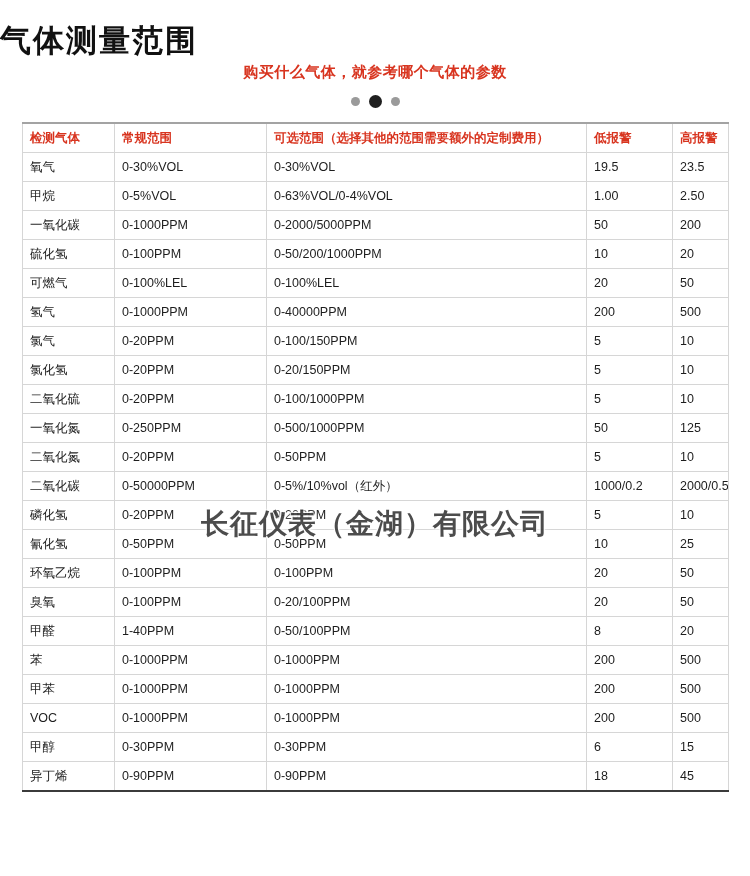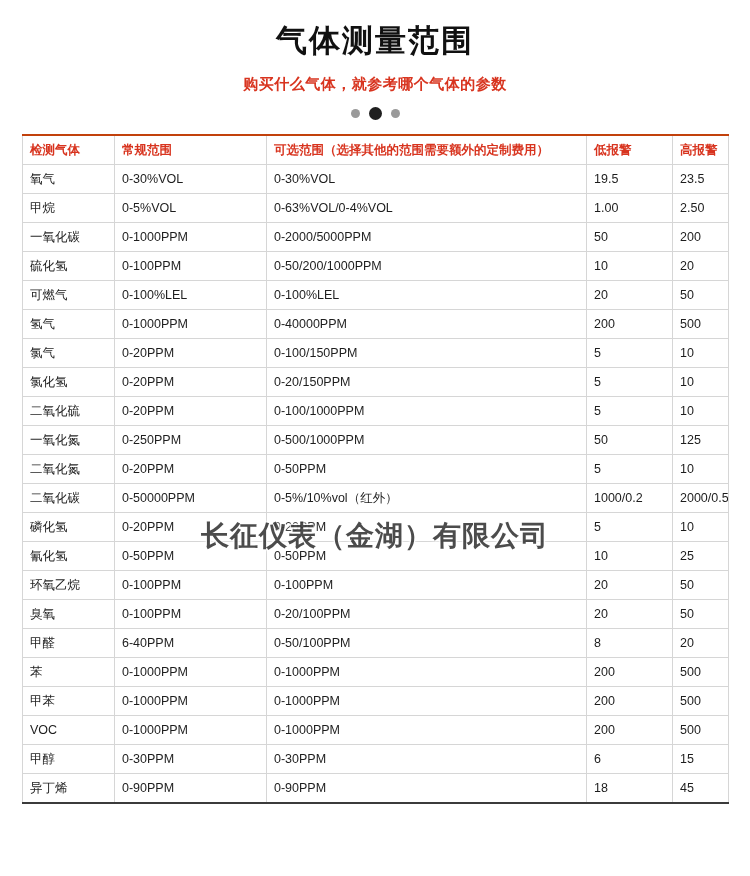--- a/index.html
+++ b/index.html
@@ -15,34 +15,33 @@
     position: relative;
     overflow: hidden;
   }
   .page {
     width: 750px;
     height: 876px;
     position: relative;
     box-sizing: border-box;
   }
   .title {
-    text-align: center;
     font-size: 31px;
     font-weight: bold;
     color: #111111;
     letter-spacing: 2px;
     padding-top: 22px;
     line-height: 1.2;
   }
   .subtitle {
     text-align: center;
     font-size: 15px;
     font-weight: bold;
     color: #d8341f;
-    margin-top: 16px;
+    margin-top: 4px;
     letter-spacing: 0.5px;
   }
   .dots {
     display: flex;
     justify-content: center;
     align-items: center;
     gap: 9px;
     margin-top: 13px;
     margin-bottom: 14px;
   }
@@ -78,21 +77,21 @@
     text-align: left;
     vertical-align: middle;
     height: 18px;
     white-space: nowrap;
     overflow: hidden;
   }
   table.gas thead th {
     color: #d8341f;
     font-weight: bold;
     font-size: 12.5px;
-    border-top: 2px solid #c2410c;
+    border-top: 2px solid #a3a3a3;
     border-bottom: 1px solid #d6d6d6;
   }
   table.gas tbody tr:last-child td {
     border-bottom: 2px solid #3b3b3b;
   }
   table.gas td {
     color: #1d1d1d;
   }
   .watermark {
     position: absolute;
@@ -249,21 +248,21 @@
           </tr>
           <tr>
             <td>臭氧</td>
             <td>0-100PPM</td>
             <td>0-20/100PPM</td>
             <td>20</td>
             <td>50</td>
           </tr>
           <tr>
             <td>甲醛</td>
-            <td>6-40PPM</td>
+            <td>1-40PPM</td>
             <td>0-50/100PPM</td>
             <td>8</td>
             <td>20</td>
           </tr>
           <tr>
             <td>苯</td>
             <td>0-1000PPM</td>
             <td>0-1000PPM</td>
             <td>200</td>
             <td>500</td>

